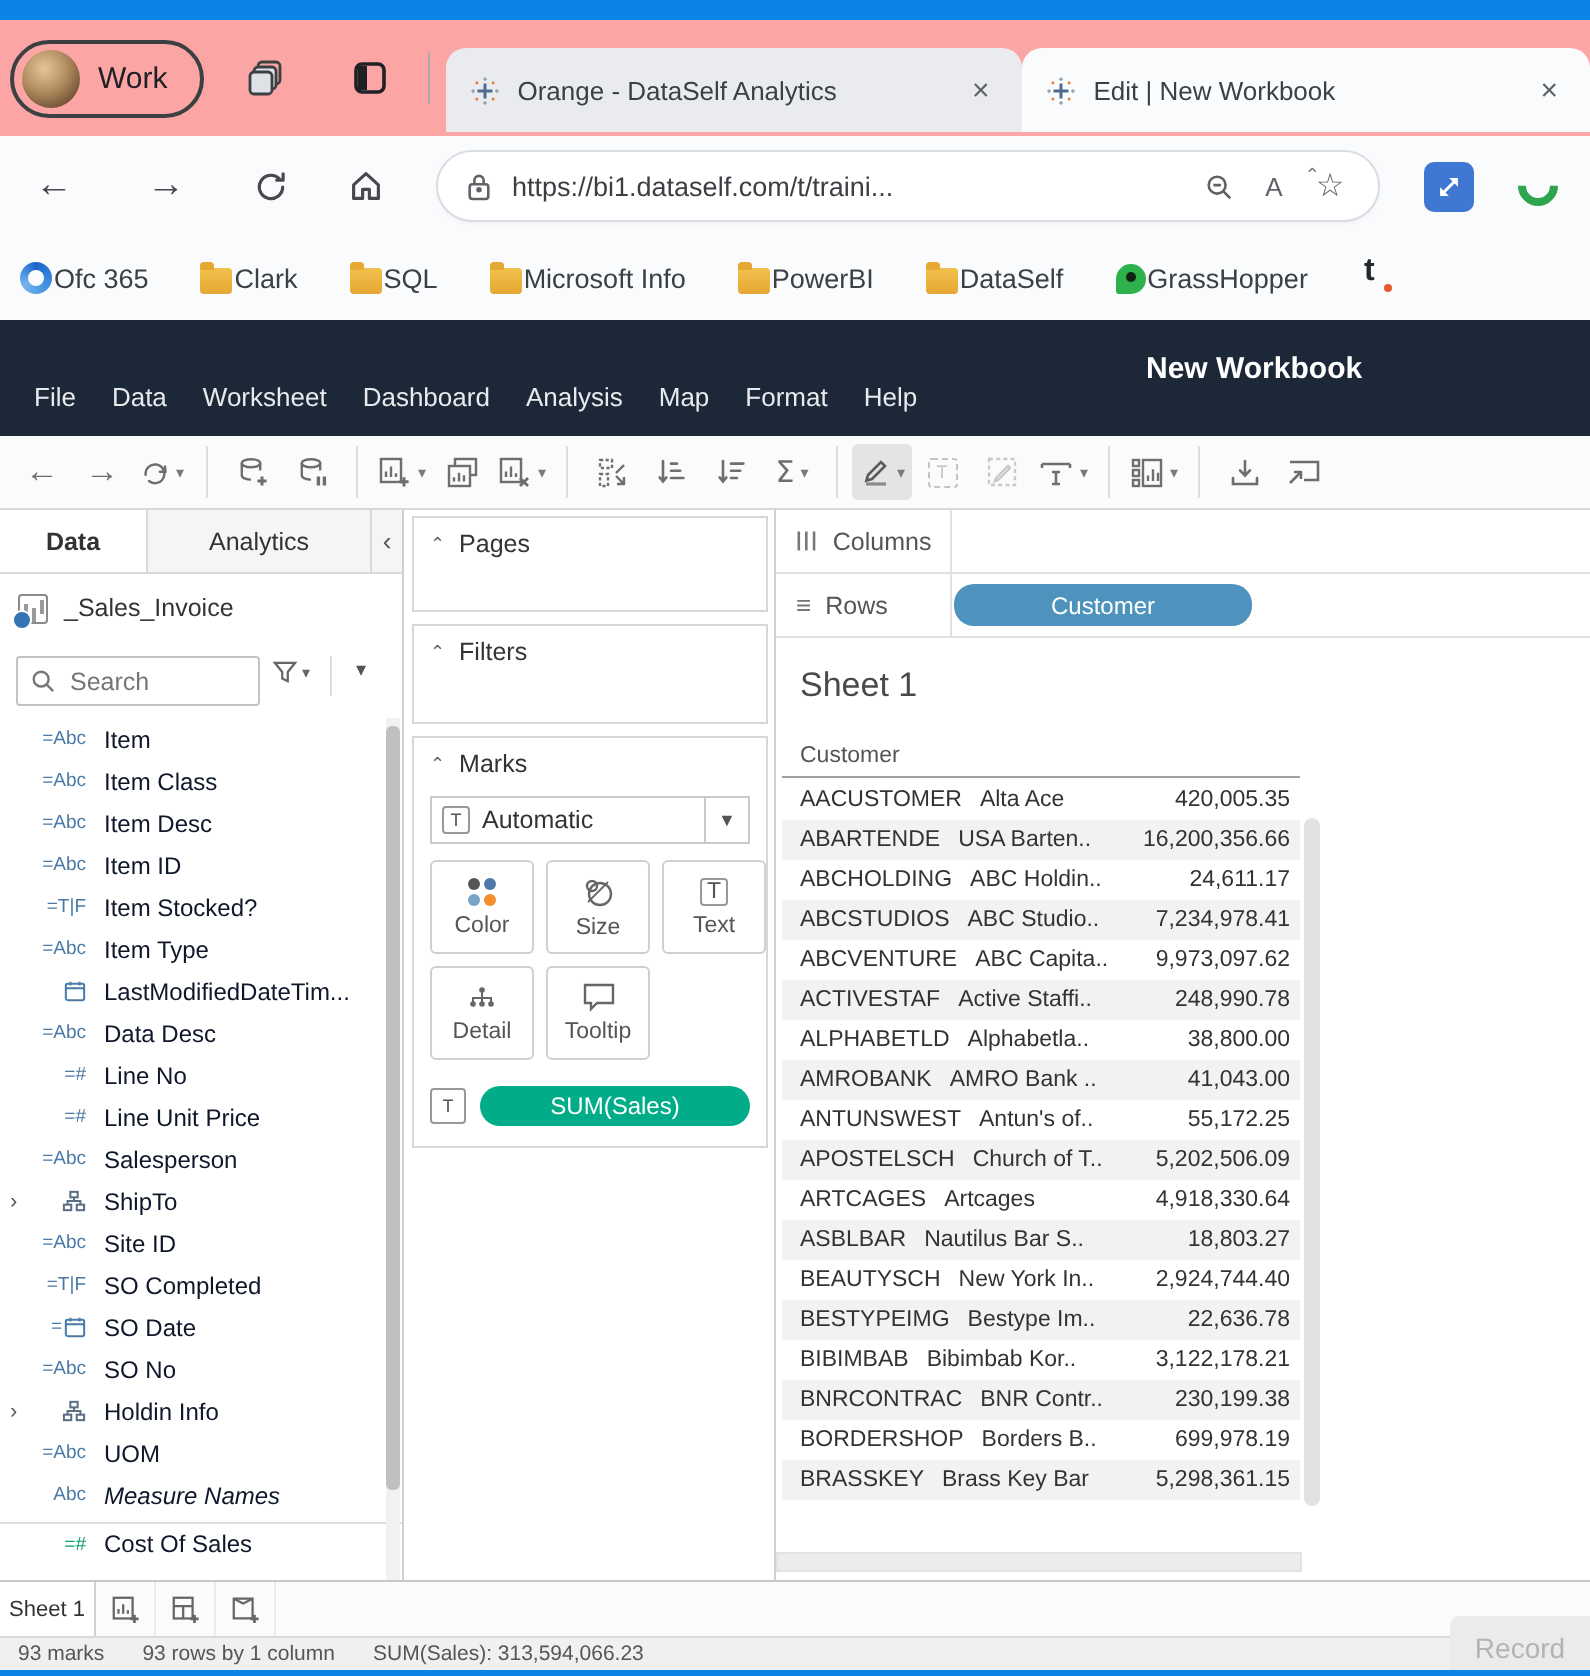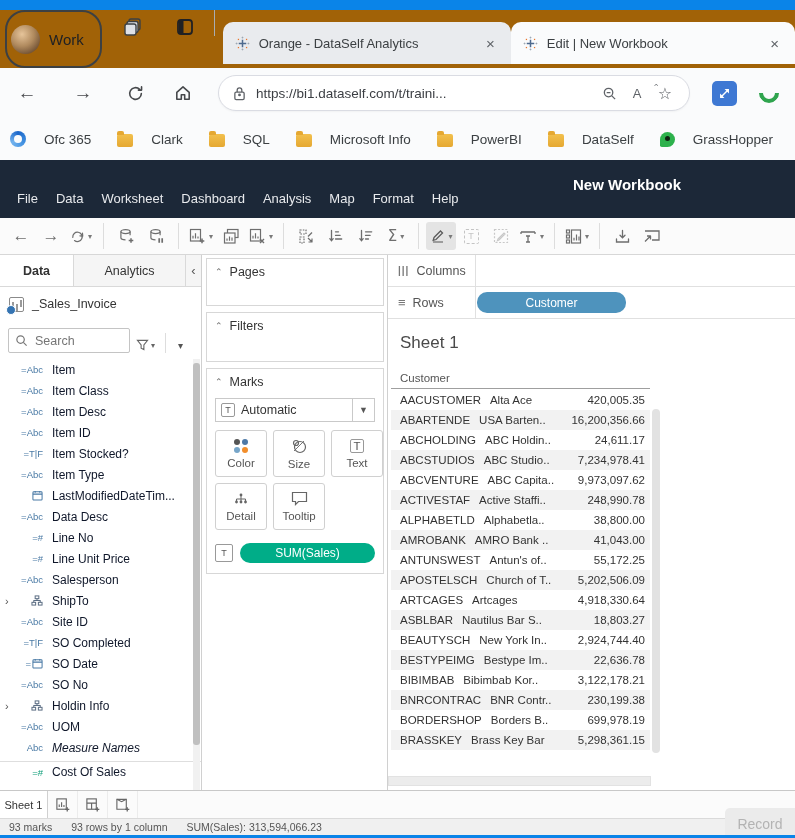--- a/index.html
+++ b/index.html
@@ -4,21 +4,21 @@
 <style>
   html,body{margin:0;padding:0;background:#888;}
   .screen{position:relative;width:795px;height:838px;background:#fff;overflow:hidden;
     font-family:"Liberation Sans","DejaVu Sans",sans-serif;-webkit-font-smoothing:antialiased;}
   .screen *{box-sizing:border-box;}
   svg{display:block;}
   
   .top-strip{position:absolute;top:0;left:0;right:0;height:10px;background:#0a84e8;}
   .bottom-strip{position:absolute;bottom:0;left:0;right:0;height:3px;background:#0a84e8;}
   
-  .tabbar{position:absolute;top:10px;left:0;right:0;height:58px;background:#a16207;display:flex;}
+  .tabbar{position:absolute;top:10px;left:0;right:0;height:58px;background:#fca5a5;display:flex;align-items:center;}
   .profile-pill{display:flex;align-items:center;gap:9px;border:2px solid #3c4043;border-radius:20px;
     padding:3px 16px 3px 4px;margin-left:5px;cursor:pointer;}
   .avatar{width:29px;height:29px;border-radius:50%;background:radial-gradient(circle at 38% 32%,#e6c49a 0%,#b08a5e 45%,#6e4f33 80%,#4a3422 100%);}
   .profile-label{font-size:15px;color:#202124;}
   .tb-btn{width:34px;height:34px;display:flex;align-items:center;justify-content:center;border-radius:6px;cursor:pointer;color:#3c4043;}
   .tb-btn.ws{margin-left:14px;} .tb-btn.vt{margin-left:18px;}
   .tb-sep{width:1px;height:26px;background:#a9adb2;margin:0 8px 0 12px;}
   .tab{height:42px;margin-top:12px;border-radius:10px 10px 0 0;display:flex;align-items:center;
     padding:0 10px 0 12px;gap:9px;cursor:pointer;}
   .tab.inactive{width:288px;background:#e9ebee;}
@@ -34,21 +34,21 @@
   .url-text{font-size:13.5px;color:#3b3e43;flex:1;margin-left:10px;white-space:nowrap;overflow:hidden;}
   .pill-ic{width:28px;display:flex;align-items:center;justify-content:center;color:#5f6368;cursor:pointer;}
   .ralound{font-size:13px;color:#5f6368;position:relative;}
   .ralound::after{content:"\203A";position:absolute;top:-6px;right:-6px;font-size:9px;transform:rotate(-90deg);}
   .star{font-size:16px;color:#5f6368;}
   .ext-tile{width:25px;height:25px;border-radius:5px;background:#3e78d3;margin-left:22px;display:flex;align-items:center;justify-content:center;cursor:pointer;}
   .phone-ic{width:20px;height:20px;margin-left:22px;border:4px solid #2fa44e;border-color:transparent transparent #2fa44e #2fa44e;
     border-radius:50%;transform:rotate(-45deg);cursor:pointer;}
   
   .bmbar{position:absolute;top:118px;left:0;right:0;height:42px;background:#fafbfc;display:flex;align-items:center;padding-left:10px;}
-  .bm{display:flex;align-items:center;gap:18px;margin-right:26px;cursor:pointer;}
+  .bm{display:flex;align-items:center;gap:1px;margin-right:26px;cursor:pointer;}
   .bm-label{font-size:13.5px;color:#3c4043;white-space:nowrap;}
   .bm-ic{width:16px;height:13px;position:relative;flex:0 0 auto;}
   .ic-folder .bm-ic{background:linear-gradient(#f2c04d,#e5a832);border-radius:2px;margin-top:2px;}
   .ic-folder .bm-ic::before{content:"";position:absolute;top:-3px;left:0;width:7px;height:4px;
     background:#e5a832;border-radius:2px 2px 0 0;}
   .ic-office .bm-ic{width:16px;height:16px;border-radius:50%;background:conic-gradient(#1b66c9,#3f8fe0,#73b3ee,#1b66c9);}
   .ic-office .bm-ic::before{content:"";position:absolute;inset:4px;border-radius:50%;background:#fafbfc;}
   .ic-grass .bm-ic{width:15px;height:15px;background:#2db14c;border-radius:50% 50% 50% 12%;}
   .ic-grass .bm-ic::before{content:"";position:absolute;top:4px;left:5px;width:5px;height:5px;border-radius:50%;background:#0d2211;}
   .ic-t .bm-ic{width:16px;height:16px;}
@@ -81,21 +81,21 @@
   .dp-tab.active{width:73px;background:#fff;font-weight:bold;}
   .dp-tab.inactive{width:112px;background:#f5f5f5;border-left:1px solid #d9d9d9;}
   .dp-collapse{flex:1;background:#f5f5f5;border-left:1px solid #d9d9d9;display:flex;align-items:center;justify-content:center;
     color:#555;font-size:13px;cursor:pointer;}
   .dp-ds{height:34px;display:flex;align-items:center;gap:8px;padding:0 9px;cursor:pointer;}
   .dp-ds-label{font-size:12.5px;color:#333;}
   .ds-ic{position:relative;width:15px;height:15px;border:1px solid #8a8a8a;border-radius:2px;}
   .ds-ic::before{content:"";position:absolute;left:2px;bottom:2px;width:2px;height:7px;background:#9a9a9a;
     box-shadow:4px 2px 0 #9a9a9a,8px -2px 0 #9a9a9a;}
   .ds-ic::after{content:"";position:absolute;left:-4px;bottom:-4px;width:8px;height:8px;border-radius:50%;background:#3574b2;border:1.5px solid #fff;}
-  .dp-search-row{display:flex;align-items:flex-end;margin:7px 6px 6px 8px;gap:4px;}
+  .dp-search-row{display:flex;align-items:flex-start;margin:7px 6px 6px 8px;gap:4px;}
   .dp-search{position:relative;width:122px;}
   .dp-search input{width:100%;height:25px;border:1px solid #c4c4c4;border-radius:2px;padding:0 4px 0 26px;
     font-size:12.5px;color:#333;outline:none;font-family:inherit;}
   .dp-search input::placeholder{color:#757575;}
   .srch-ic{position:absolute;left:7px;top:6px;}
   .funnel{display:flex;align-items:center;gap:2px;color:#666;cursor:pointer;padding:2px;}
   .dp-srch-sep{width:1px;height:20px;background:#ddd;margin:0 4px;}
   .dp-caret{color:#555;font-size:10px;cursor:pointer;padding:2px 4px;}
   .fields{list-style:none;margin:4px 0 0;padding:0;}
   .fld{height:21px;display:flex;align-items:center;padding-left:5px;cursor:pointer;}

